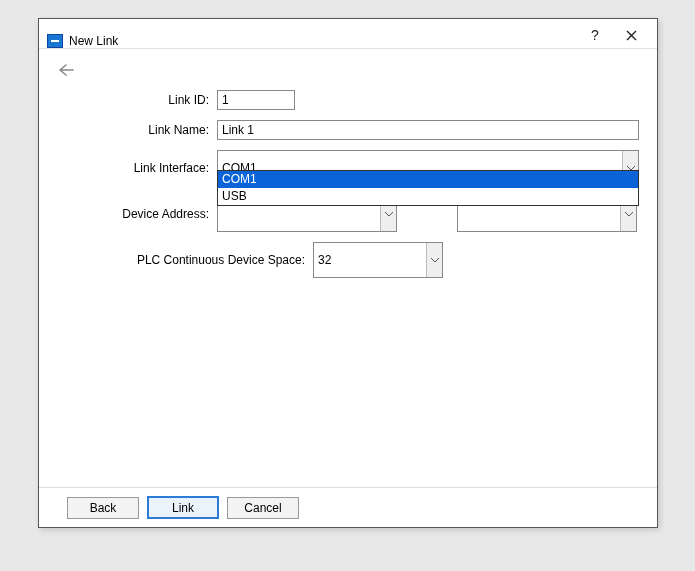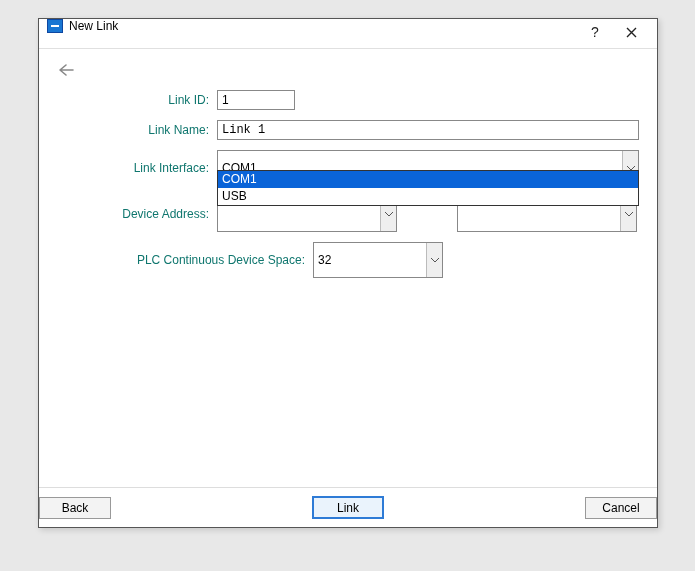--- a/index.html
+++ b/index.html
@@ -22,21 +22,21 @@
     height: 510px;
     background: #fff;
     border: 1px solid #555;
     box-shadow: 2px 2px 6px rgba(0,0,0,0.15);
     display: flex;
     flex-direction: column;
   }
   .titlebar {
     height: 30px;
     display: flex;
-    align-items: flex-start;
+    align-items: flex-end;
     padding: 0 8px;
     border-bottom: 1px solid #e0e0e0;
   }
   .title-icon {
     width: 16px;
     height: 14px;
     background: #1976d2;
     border: 1px solid #0d47a1;
     margin-right: 6px;
     position: relative;
@@ -73,34 +73,34 @@
   }
   .form-row {
     display: flex;
     align-items: center;
     margin-bottom: 10px;
   }
   .form-label {
     width: 160px;
     text-align: right;
     padding-right: 8px;
-    color: #0f766e;
+    color: #000000;
   }
   .form-label.wide {
     width: 256px;
   }
   .text-input {
     border: 1px solid #888;
     height: 20px;
     padding: 1px 4px;
     font-family: inherit;
     font-size: 12px;
   }
   .id-input { width: 78px; }
-  .name-input { flex: 1; font-family: Liberation Mono, monospace; }
+  .name-input { flex: 1; }
   .combo {
     position: relative;
     flex: 1;
     height: 36px;
   }
   .combo-box {
     width: 100%;
     height: 100%;
     border: 1px solid #888;
     background: #fff;
@@ -142,23 +142,23 @@
     color: #fff;
   }
   .device-row .combo { flex: 0 0 180px; margin-right: 60px; }
   .device-row .combo:last-child { margin-right: 0; }
   .plc-combo { width: 130px; position: relative; height: 36px; }
   .plc-combo .combo-box { width: 100%; height: 100%; }
   .footer {
     height: 40px;
     display: flex;
     align-items: center;
-    justify-content: space-between;
+    justify-content: flex-start;
     gap: 8px;
-    padding: 0 0;
+    padding: 0 28px;
     border-top: 1px solid #ddd;
     background: #fff;
   }
   .btn {
     min-width: 72px;
     height: 22px;
     border: 1px solid #999;
     background: #f3f3f3;
     font-family: inherit;
     font-size: 12px;

